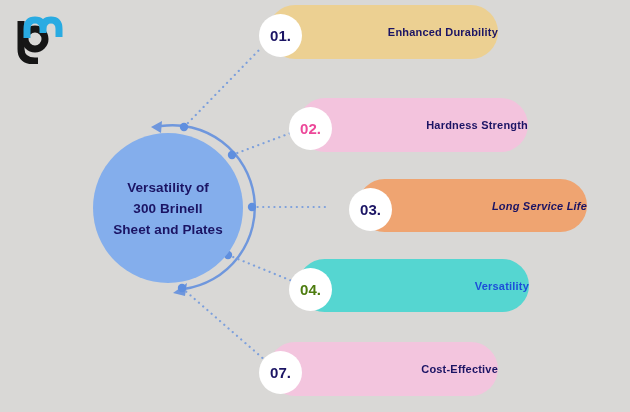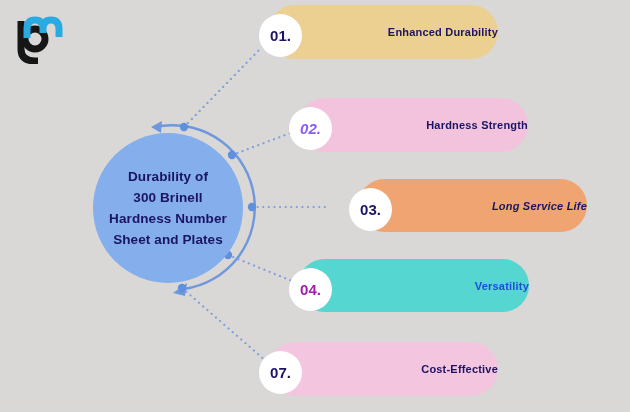--- a/index.html
+++ b/index.html
@@ -63,44 +63,43 @@
       <circle cx="184" cy="127" r="4.2" fill="#5f8fdf"></circle>
       <circle cx="232" cy="155" r="4.2" fill="#5f8fdf"></circle>
       <circle cx="252" cy="207" r="4.2" fill="#5f8fdf"></circle>
       <circle cx="228" cy="255" r="4.2" fill="#5f8fdf"></circle>
       <circle cx="182" cy="288" r="4.2" fill="#5f8fdf"></circle>
     </g>
   </svg>
 
   <div class="hub" style="background-color: rgb(132, 174, 236); color: rgb(27, 20, 100);">
     <div class="hub-text">
-      <div>Durability of</div>
+      <div>Versatility of</div>
       <div>300 Brinell</div>
-      <div>Hardness Number</div>
       <div>Sheet and Plates</div>
     </div>
   </div>
 
   <div class="pill" style="left: 268px; top: 5px; width: 230px; height: 54px; background-color: rgb(236, 208, 146);">
     <div class="num-circle" style="color: rgb(27, 20, 100);">01.</div>
     <span class="pill-label" style="color: rgb(27, 20, 100);">Enhanced Durability</span>
   </div>
 
   <div class="pill" style="left: 298px; top: 98px; width: 230px; height: 54px; background-color: rgb(243, 195, 221);">
-    <div class="num-circle" style="color: #8b5cf6; font-style: italic;">02.</div>
+    <div class="num-circle" style="color: #ec4899;">02.</div>
     <span class="pill-label" style="color: rgb(27, 20, 100);">Hardness Strength</span>
   </div>
 
   <div class="pill" style="left: 330px; top: 179px; width: 229px; height: 53px; background-color: rgb(239, 164, 113); margin-left: 28px;">
     <div class="num-circle" style="color: rgb(27, 20, 100);">03.</div>
     <span class="pill-label" style="color: rgb(27, 20, 100); font-style: italic;">Long Service Life</span>
   </div>
 
   <div class="pill" style="left: 298px; top: 259px; width: 231px; height: 53px; background-color: rgb(85, 214, 209);">
-    <div class="num-circle" style="color: #a21caf;">04.</div>
+    <div class="num-circle" style="color: #4d7c0f;">04.</div>
     <span class="pill-label" style="color: #1d4ed8;">Versatility</span>
   </div>
 
   <div class="pill" style="left: 268px; top: 342px; width: 230px; height: 54px; background-color: rgb(243, 197, 222);">
     <div class="num-circle" style="color: rgb(27, 20, 100);">07.</div>
     <span class="pill-label" style="color: rgb(27, 20, 100);">Cost-Effective</span>
   </div>
 
 </div>
 

